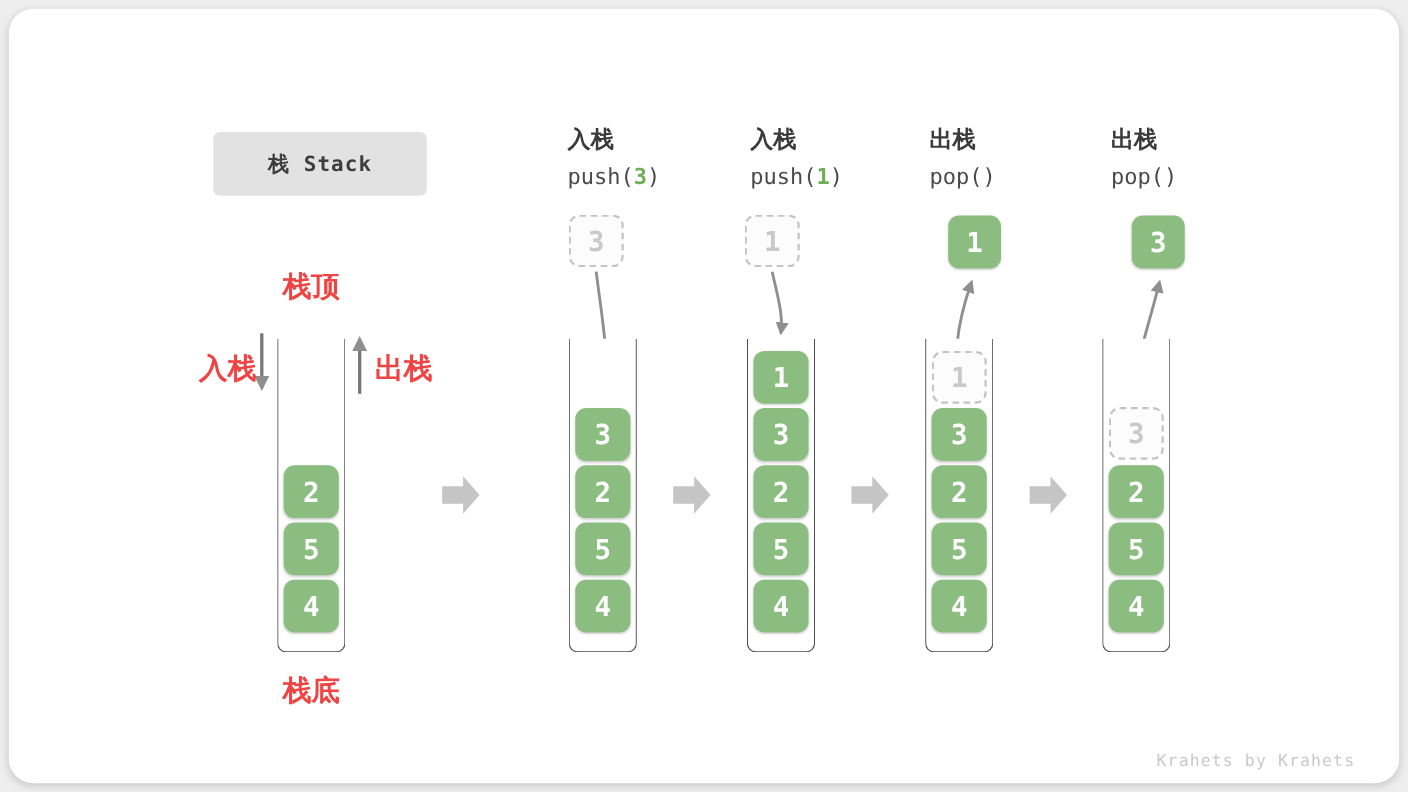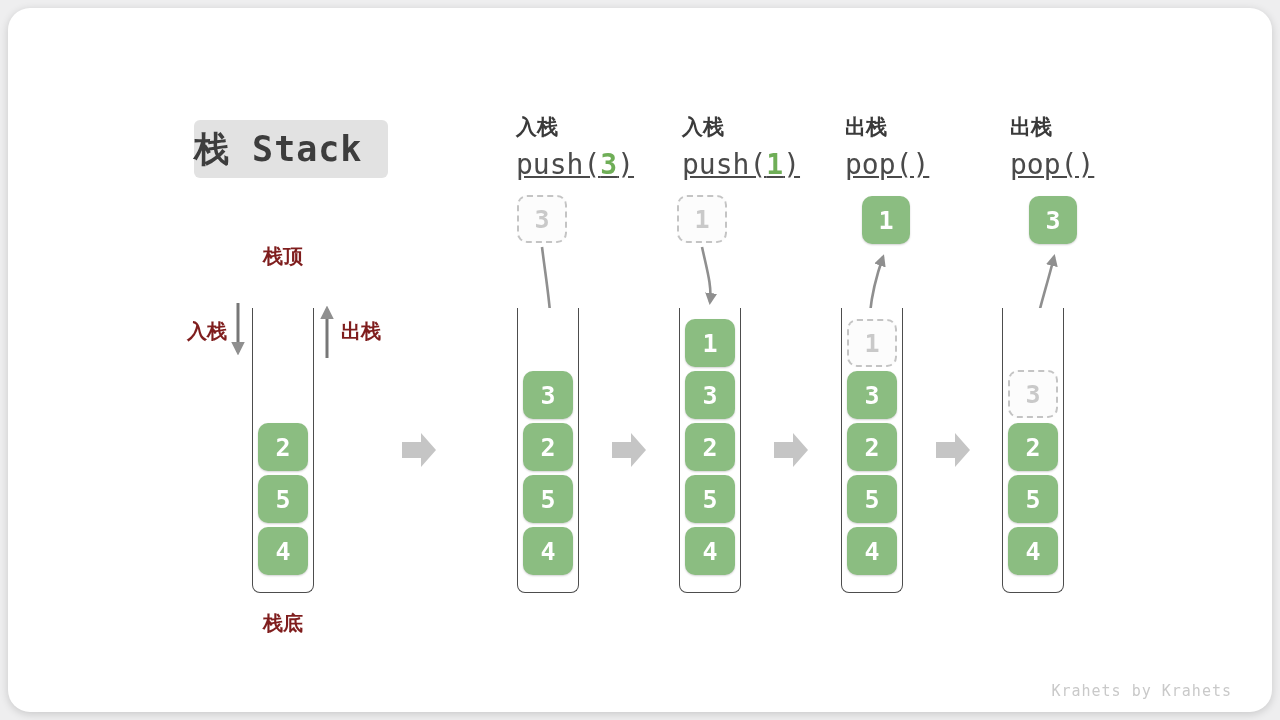--- a/index.html
+++ b/index.html
@@ -11,33 +11,33 @@
   }
   .card{
     position:absolute;left:8px;top:8px;width:1264px;height:704px;
     background:#ffffff;border-radius:22px;
     box-shadow:0 2px 8px rgba(0,0,0,0.16);
   }
   .overlay{position:absolute;left:0;top:0;pointer-events:none;}
   .title-box{
     position:absolute;left:186px;top:112px;width:194px;height:58px;
     background:#e2e2e2;border-radius:6px;
-    display:flex;align-items:center;
+    display:flex;align-items:center;justify-content:center;
     font-family:"DejaVu Sans Mono","Liberation Mono",monospace;
-    font-size:35px;font-weight:700;color:#3d3d3d;letter-spacing:1px;
+    font-size:19px;font-weight:700;color:#3d3d3d;letter-spacing:1px;
   }
   .cn-label{
-    position:absolute;font-size:20px;font-weight:700;color:#7f1d1d;
+    position:absolute;font-size:26px;font-weight:700;color:#ef4444;
     white-space:nowrap;
   }
   .op-head{position:absolute;white-space:nowrap;}
   .op-name{font-size:21px;font-weight:700;color:#3a3a3a;display:block;margin-bottom:7px;}
   .op-code{
     font-family:"DejaVu Sans Mono","Liberation Mono",monospace;
-    font-size:28px;color:#4a4a4a;display:block;text-decoration:underline;
+    font-size:20px;color:#4a4a4a;display:block;
   }
   .op-code .arg{color:#6fae57;font-weight:700;}
   .stack{
     position:absolute;top:300px;width:62px;height:285px;
     border:1.6px solid #4d4d4d;border-top:none;
     border-radius:0 0 8px 8px;background:#ffffff;box-sizing:border-box;
   }
   .cell{
     position:absolute;width:50px;height:48px;border-radius:10px;
     background:#8bbd81;color:#ffffff;

